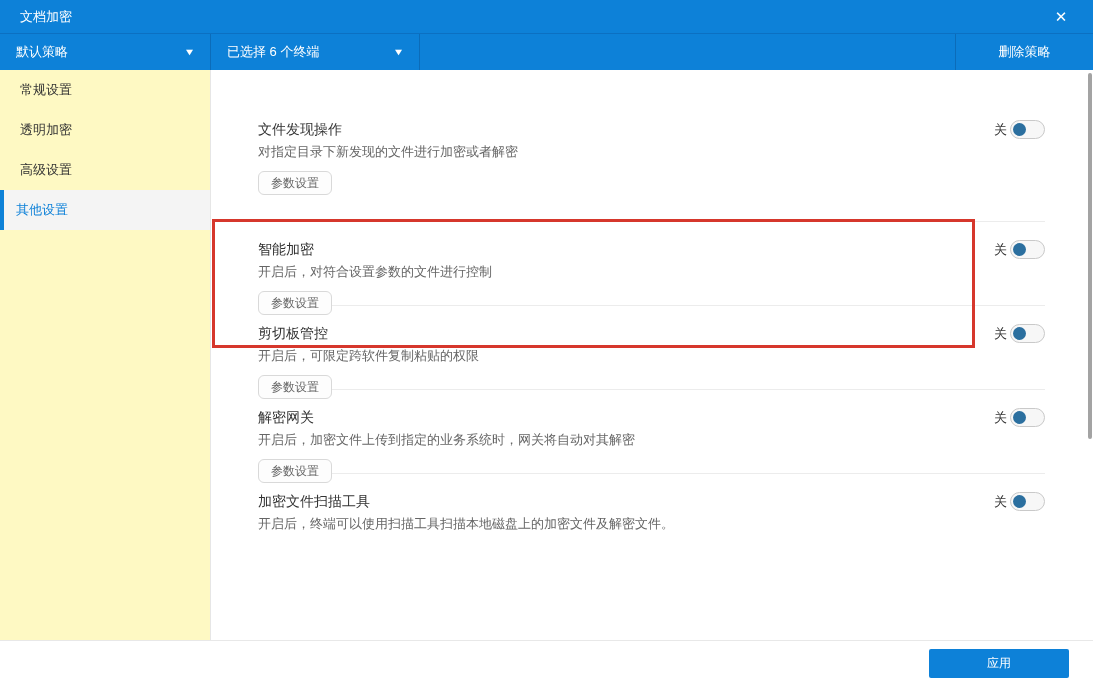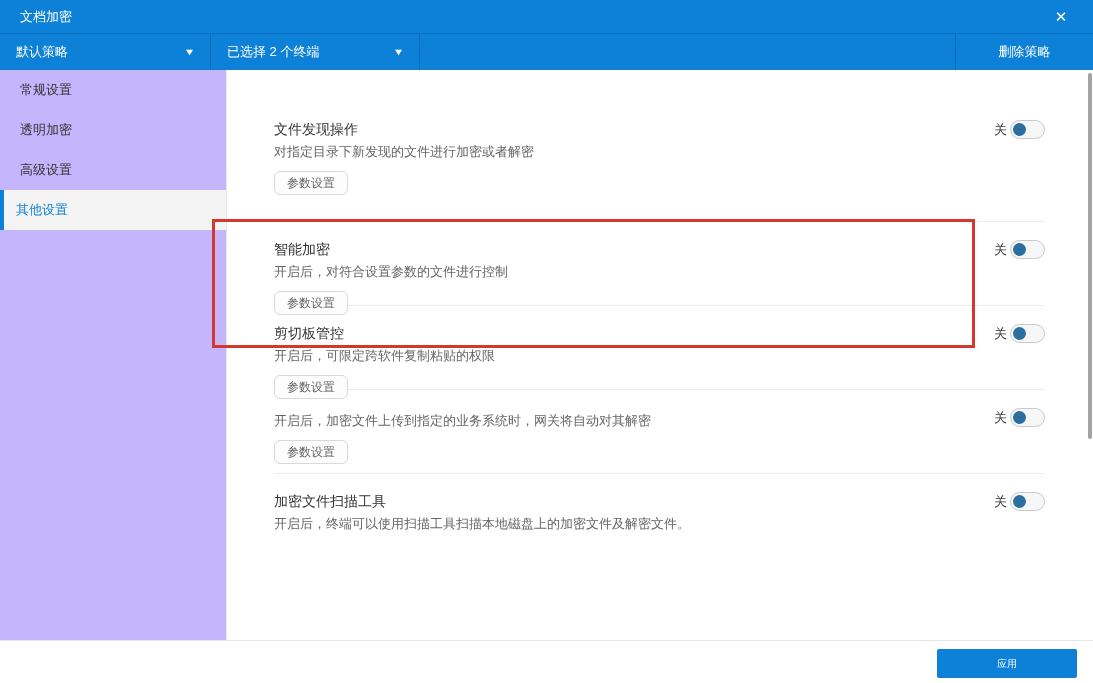--- a/index.html
+++ b/index.html
@@ -31,21 +31,21 @@
   .toolbar .dd.dd2{width:209px;border-right:1px solid #0b6cb9;}
   .toolbar .caret{font-size:9px;color:#fff;margin-left:8px;transform:scaleX(1.3);}
   .toolbar .tb-spacer{flex:1;}
   .toolbar .delete-btn{
     width:138px;border-left:1px solid #0b6cb9;display:flex;align-items:center;
     justify-content:center;color:#fff;font-size:13px;cursor:pointer;box-sizing:border-box;
   }
   
   .main{display:flex;height:570px;}
   .sidebar{
-    width:227px;background:#c4b5fd;border-right:1px solid #e6e6e6;box-sizing:border-box;
+    width:211px;background:#fef9c3;border-right:1px solid #e6e6e6;box-sizing:border-box;
     flex-shrink:0;
   }
   .side-item{
     height:40px;line-height:40px;padding-left:20px;font-size:13px;color:#333;
     cursor:pointer;box-sizing:border-box;
   }
   .side-item.active{
     background:#f4f4f4;color:#0d81d8;border-left:4px solid #0d81d8;padding-left:12px;
   }
   .content{
@@ -87,40 +87,40 @@
   .scroll-thumb{
     position:absolute;right:1px;top:73px;width:4px;height:366px;
     background:#a3a3a3;border-radius:2px;z-index:4;cursor:grab;
   }
   
   .footer{
     position:absolute;left:0;bottom:0;width:100%;height:43px;background:#fff;
     border-top:1px solid #e8e8e8;box-sizing:border-box;z-index:6;
   }
   .apply-btn{
-    position:absolute;right:16px;top:8px;width:140px;height:29px;
-    background:#0d81d8;color:#fff;font-size:10px;border:none;border-radius:2px;
+    position:absolute;right:24px;top:8px;width:140px;height:29px;
+    background:#0d81d8;color:#fff;font-size:12px;border:none;border-radius:2px;
     cursor:pointer;font-family:inherit;
   }
 </style>
 </head>
 <body>
 
 <div class="titlebar">
   <span class="win-title">文档加密</span>
   <span class="close">✕</span>
 </div>
 
 <div class="toolbar">
   <div class="dd dd1">
     <span>默认策略</span>
     <span class="caret">▼</span>
   </div>
   <div class="dd dd2">
-    <span>已选择 2 个终端</span>
+    <span>已选择 6 个终端</span>
     <span class="caret">▼</span>
   </div>
   <div class="tb-spacer"></div>
   <div class="delete-btn">删除策略</div>
 </div>
 
 <div class="main">
   <div class="sidebar">
     <div class="side-item">常规设置</div>
     <div class="side-item">透明加密</div>
@@ -160,20 +160,21 @@
       <span class="param-btn">参数设置</span>
       <div class="toggle-row">
         <span class="toggle-label">关</span>
         <div class="switch">
             <div class="knob"></div>
           </div>
       </div>
     </div>
 
     <div class="section">
+      <div class="sec-title">解密网关</div>
       <div class="sec-desc">开启后，加密文件上传到指定的业务系统时，网关将自动对其解密</div>
       <span class="param-btn">参数设置</span>
       <div class="toggle-row">
         <span class="toggle-label">关</span>
         <div class="switch">
             <div class="knob"></div>
           </div>
       </div>
     </div>
 

